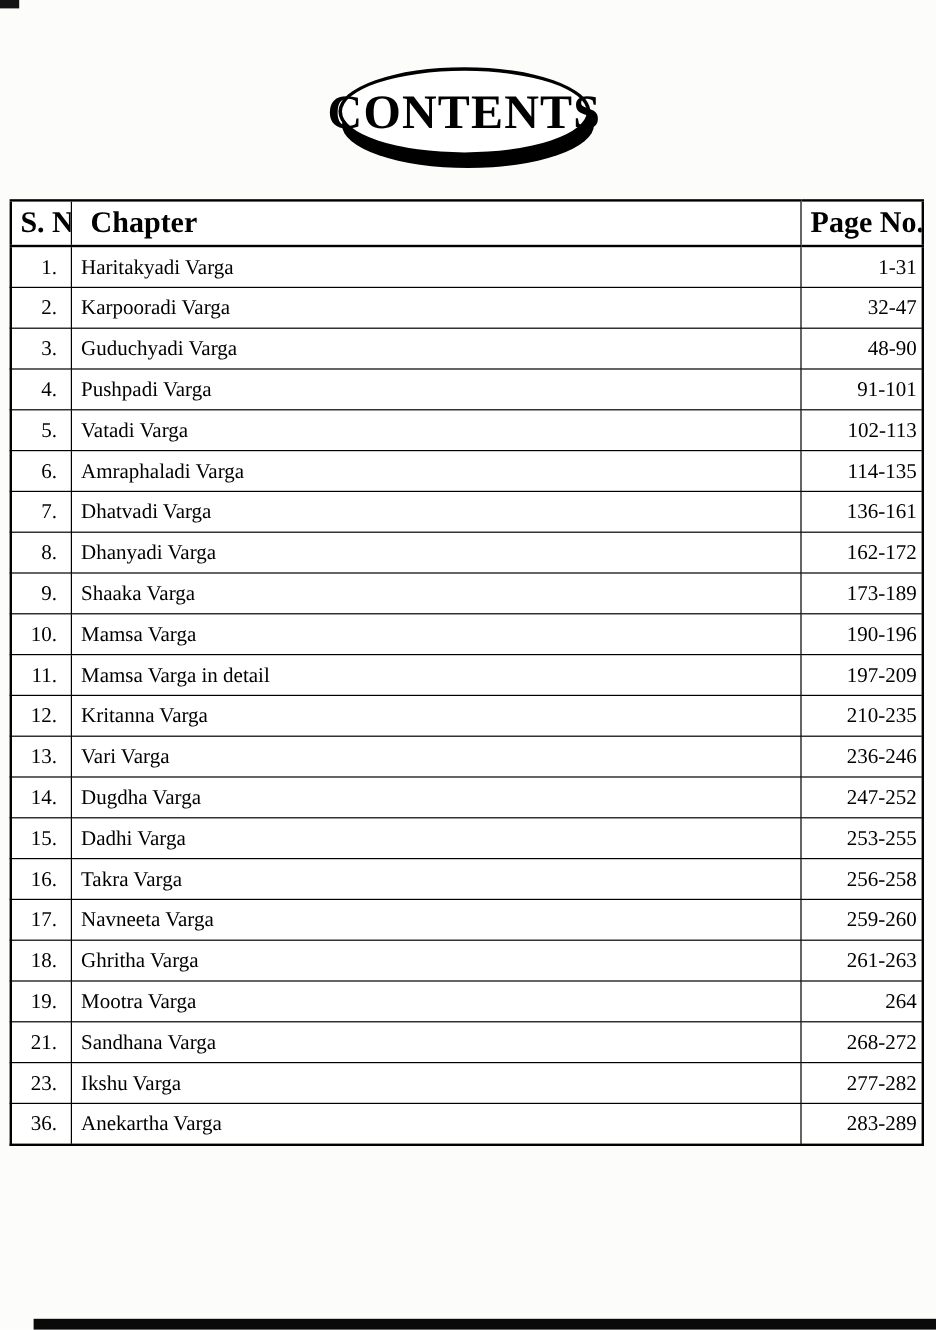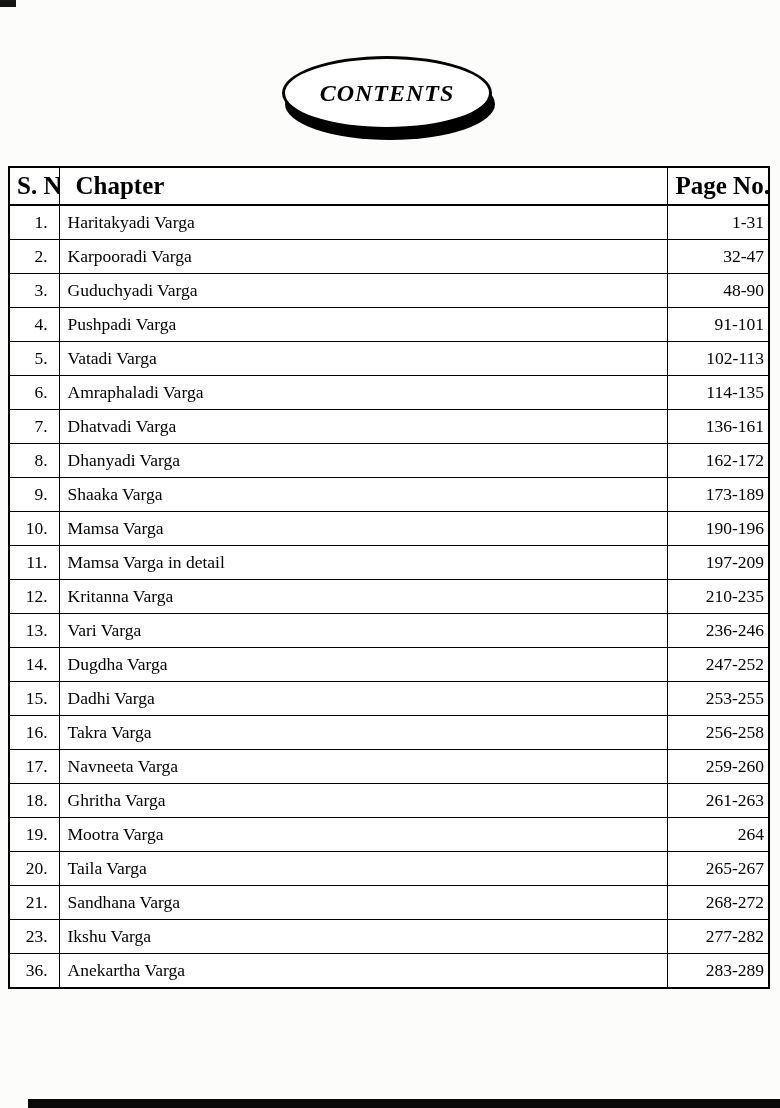--- a/index.html
+++ b/index.html
@@ -34,21 +34,21 @@
     width: 210px; height: 72px;
     background: #000; border-radius: 50%;
   }
   .title-oval {
     position: absolute; left: 0; top: 0;
     width: 204px; height: 68px;
     background: #fff; border: 3px solid #000; border-radius: 50%;
     display: flex; align-items: center; justify-content: center;
   }
   .title-text {
-    font-size: 24px; font-weight: bold; letter-spacing: 1px; font-style: italic;
+    font-size: 40px; font-weight: bold; letter-spacing: 1px;
   }
 
   
   table.toc {
     position: absolute; top: 166px; left: 8px;
     width: 762px;
     border-collapse: collapse; table-layout: fixed;
     background: #fff;
     border: 2px solid #000;
   }
@@ -192,25 +192,20 @@
         <td class="sn">18.</td>
         <td class="chapter">Ghritha Varga</td>
         <td class="page">261-263</td>
       </tr>
       <tr>
         <td class="sn">19.</td>
         <td class="chapter">Mootra Varga</td>
         <td class="page">264</td>
       </tr>
       <tr>
-        <td class="sn">20.</td>
-        <td class="chapter">Taila Varga</td>
-        <td class="page">265-267</td>
-      </tr>
-      <tr>
         <td class="sn">21.</td>
         <td class="chapter">Sandhana Varga</td>
         <td class="page">268-272</td>
       </tr>
       <tr>
         <td class="sn">23.</td>
         <td class="chapter">Ikshu Varga</td>
         <td class="page">277-282</td>
       </tr>
       <tr>

